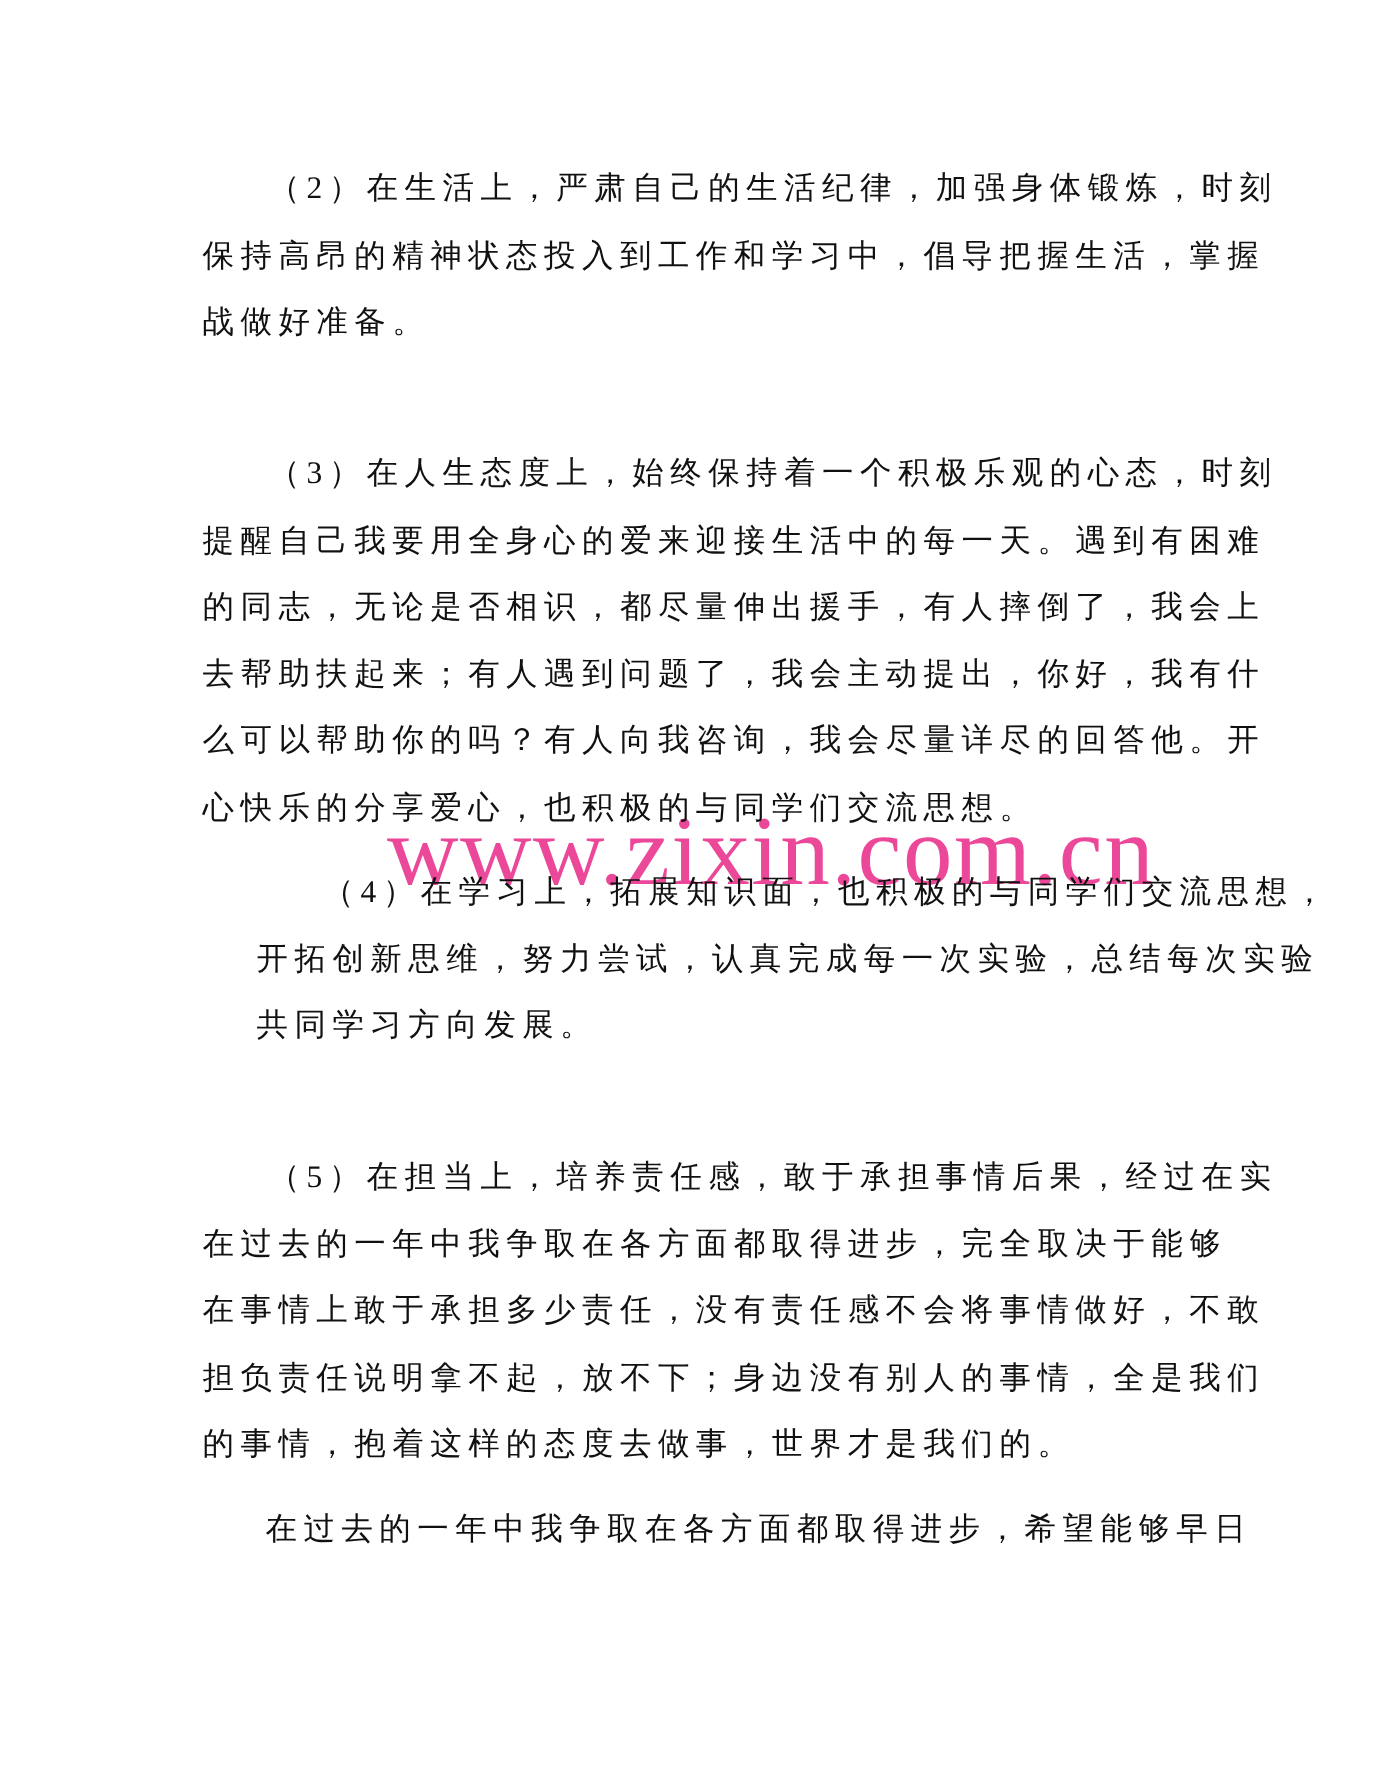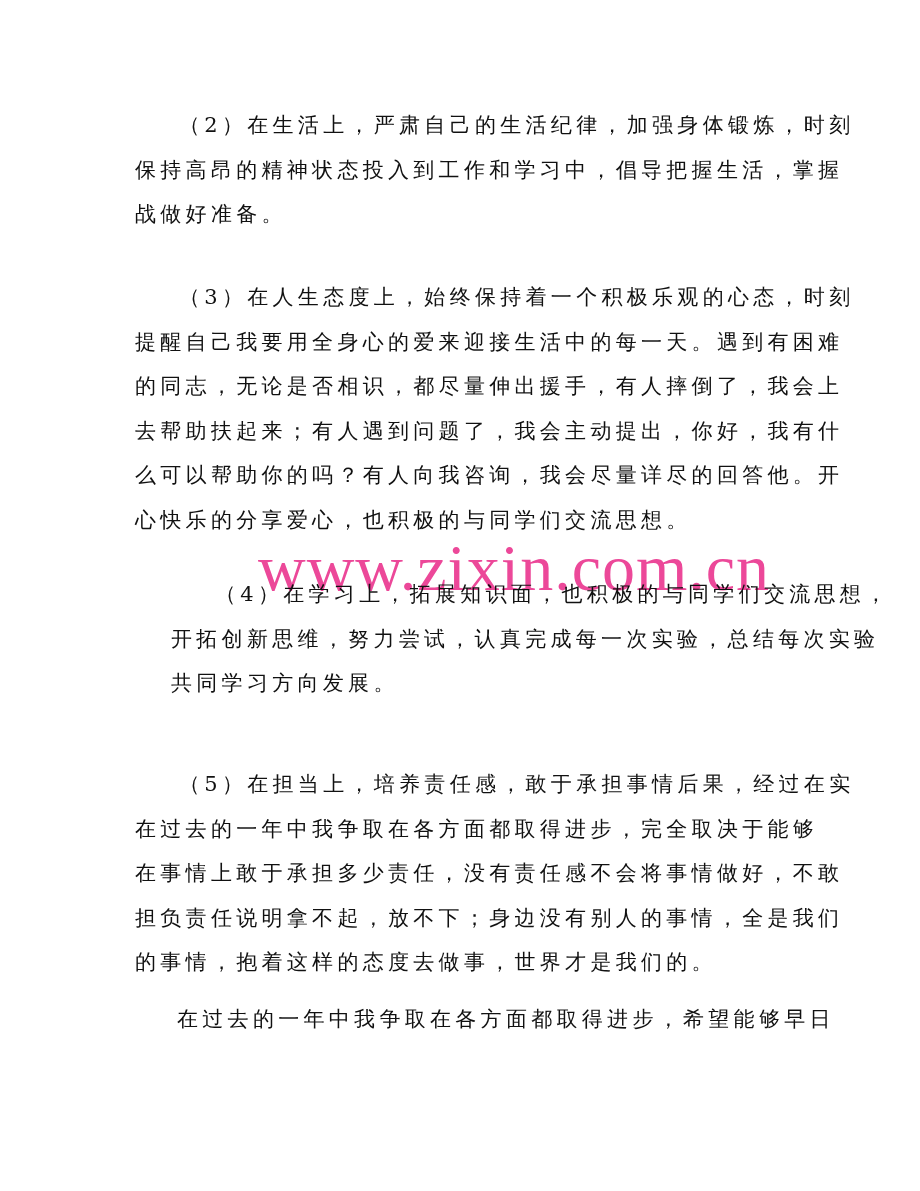--- a/index.html
+++ b/index.html
@@ -6,36 +6,36 @@
   body { width: 920px; height: 1191px; position: relative; overflow: hidden;
          font-family: "DejaVu Serif", "Liberation Serif", serif; color: #111111; }
   .page { position: absolute; left: 0; top: 0; width: 920px; height: 1191px; background: #fff; }
   .para { position: absolute; left: 135px; width: 668px; }
   .line { display: block; height: 44.6px; line-height: 44.6px; font-size: 21px;
           white-space: nowrap; letter-spacing: 4.3px; text-align: justify; text-align-last: justify; }
   .line.last { text-align-last: left; }
   .line.indent { padding-left: 44px; }
   .watermark { position: absolute; left: 258px; top: 530px; font-family: Liberation Serif, serif;
                font-size: 66px; color: #ec4899; letter-spacing: 1px; z-index: 0; white-space: nowrap; }
-  .para { z-index: 1; }
+  .para { z-index: 1; font-family: Liberation Serif, serif; }
 </style>
 </head>
 <body>
 
 <div class="page">
 
   <div class="watermark">www.zixin.com.cn</div>
 
   <div class="para" style="top:103px;">
     <span class="line indent">（2）在生活上，严肃自己的生活纪律，加强身体锻炼，时刻</span>
     <span class="line">保持高昂的精神状态投入到工作和学习中，倡导把握生活，掌握</span>
     <span class="line last">战做好准备。</span>
   </div>
 
-  <div class="para" style="top:275px;">
+  <div class="para" style="top:293px;">
     <span class="line indent">（3）在人生态度上，始终保持着一个积极乐观的心态，时刻</span>
     <span class="line">提醒自己我要用全身心的爱来迎接生活中的每一天。遇到有困难</span>
     <span class="line">的同志，无论是否相识，都尽量伸出援手，有人摔倒了，我会上</span>
     <span class="line">去帮助扶起来；有人遇到问题了，我会主动提出，你好，我有什</span>
     <span class="line">么可以帮助你的吗？有人向我咨询，我会尽量详尽的回答他。开</span>
     <span class="line last">心快乐的分享爱心，也积极的与同学们交流思想。</span>
   </div>
 
   <div class="para" style="top:572px;margin-left:36px;">
     <span class="line indent">（4）在学习上，拓展知识面，也积极的与同学们交流思想，</span>

